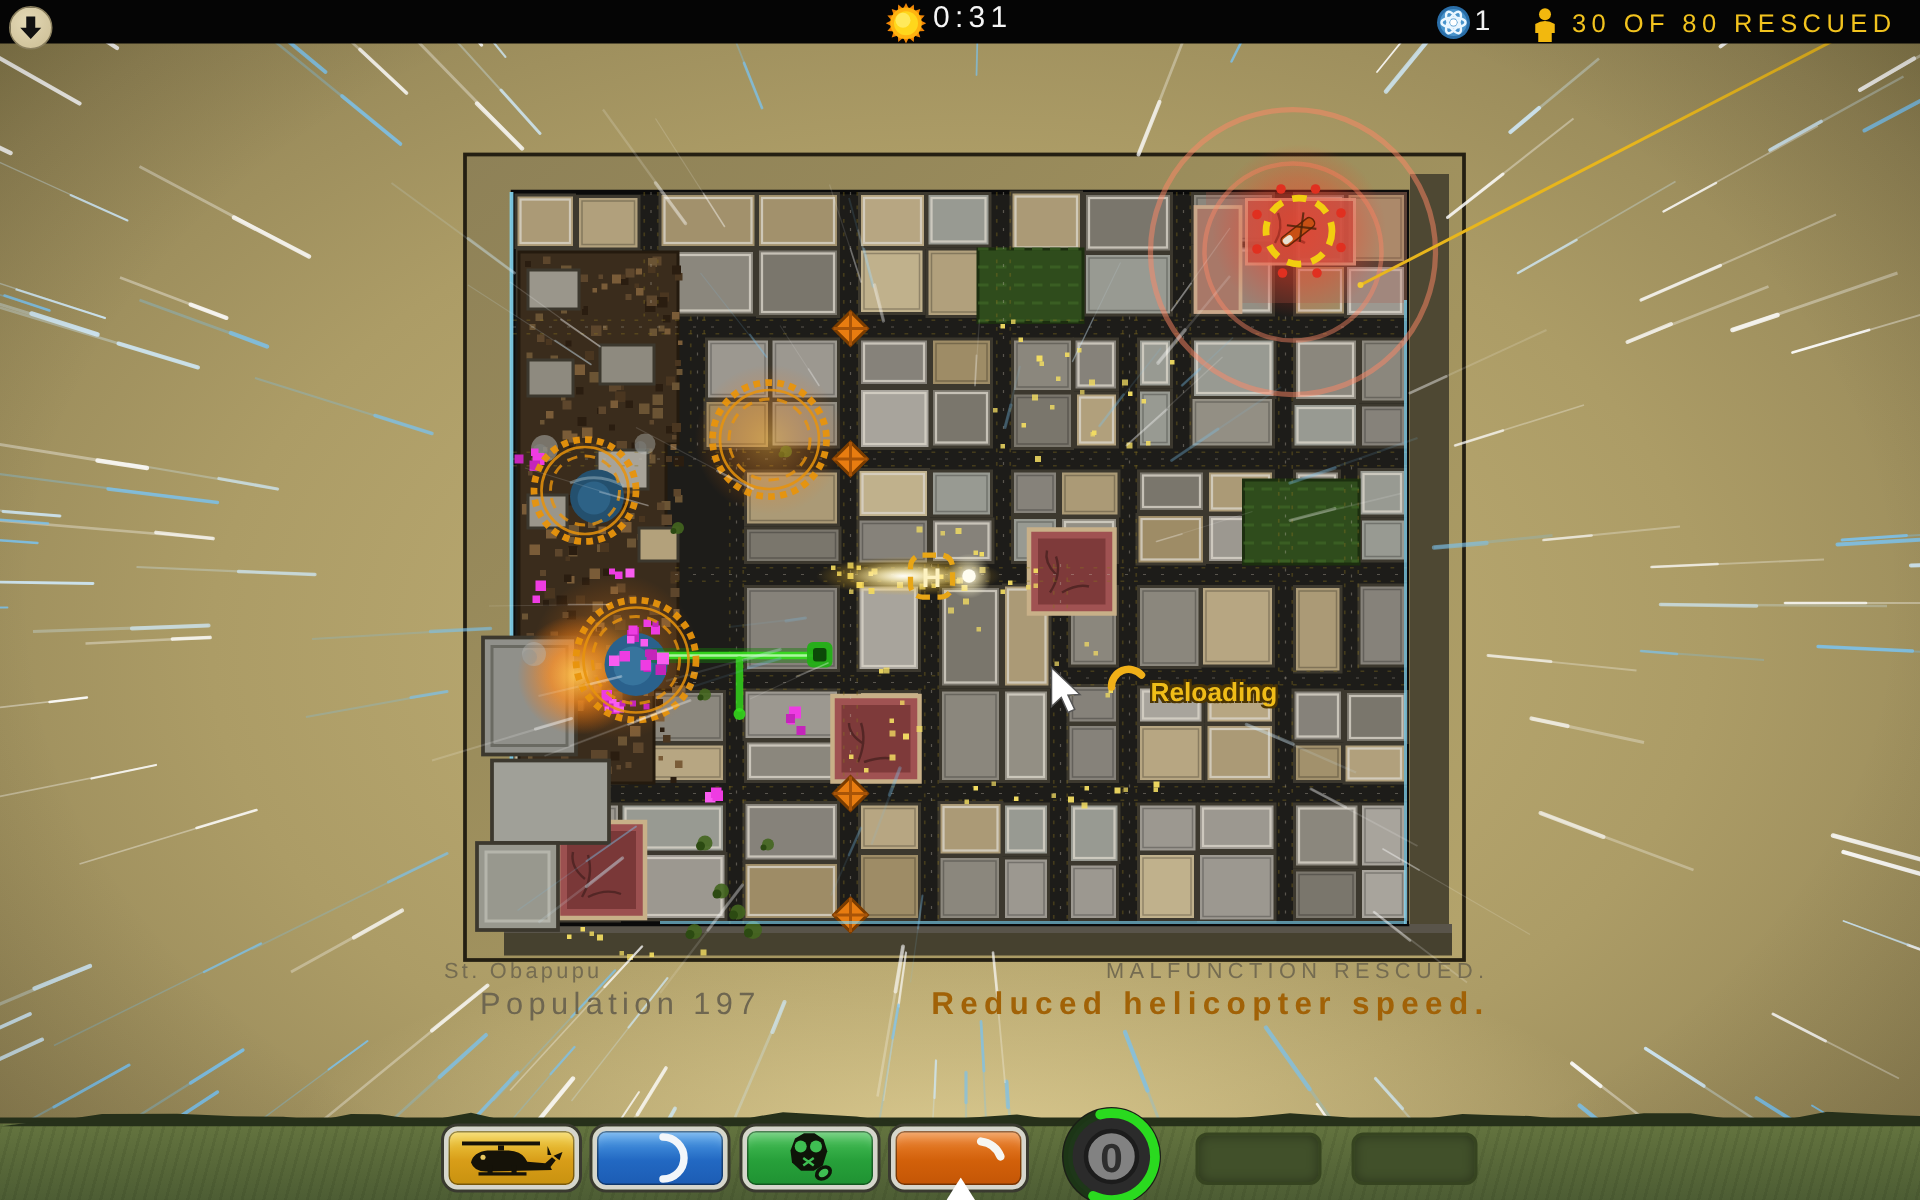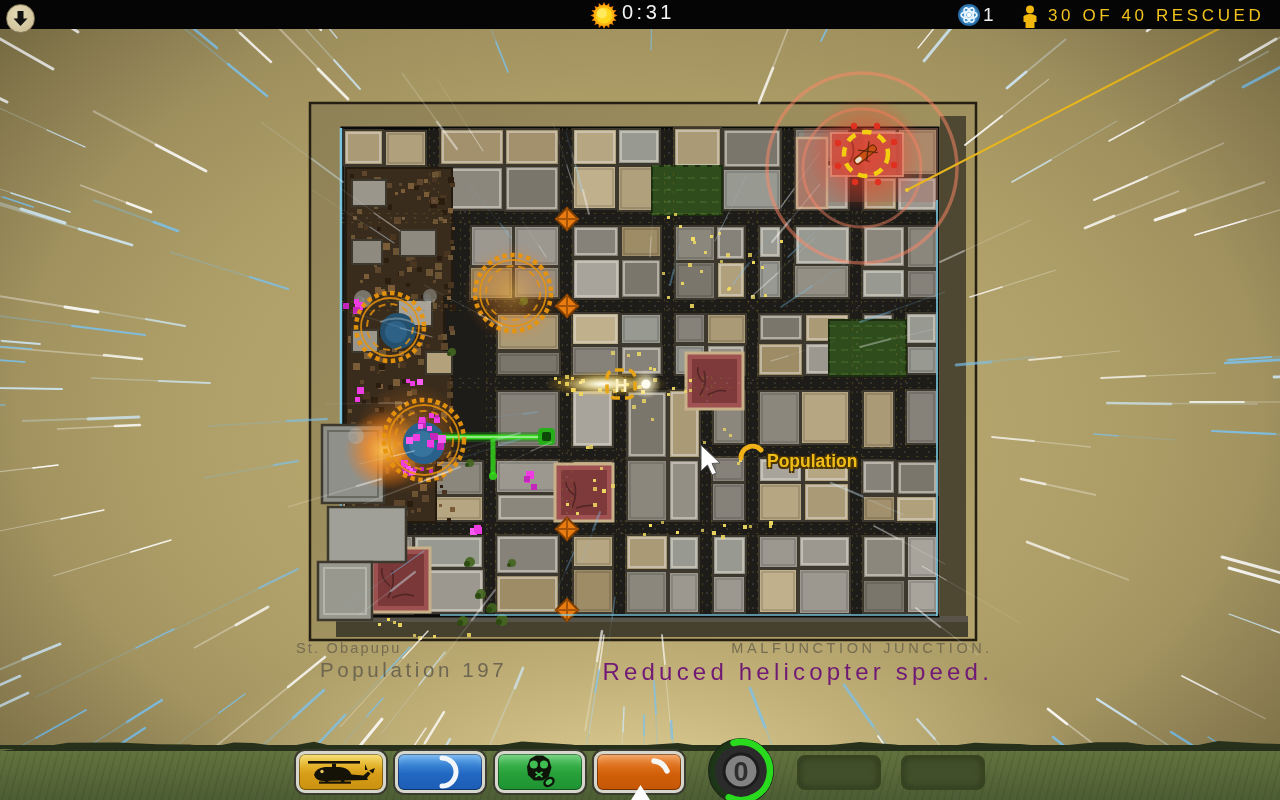--- a/index.html
+++ b/index.html
@@ -1383,26 +1383,26 @@
   <ellipse cx="12" cy="12" rx="8" ry="3.4" transform="rotate(60 12 12)"></ellipse>
   <ellipse cx="12" cy="12" rx="8" ry="3.4" transform="rotate(120 12 12)"></ellipse>
  </g>
     <circle cx="12" cy="12" r="2.2" fill="#fff"></circle>
 </svg>
 <div class="num1">1</div>
 <svg style="position:absolute;left:1020px;top:5px;z-index:11" width="20" height="24" viewBox="0 0 20 24">
  <circle cx="10" cy="4.5" r="4" fill="#f2b80e"></circle>
  <path d="M3.5 11 Q10 7 16.5 11 L16.5 17 L14.5 17 L14.5 23 L5.5 23 L5.5 17 L3.5 17 Z" fill="#f2b80e"></path>
 </svg>
-<div class="rescued">30 OF 40 RESCUED</div>
+<div class="rescued">30 OF 80 RESCUED</div>
 
 <div class="mapname" style="left:296px;top:640px;font-size:14.5px;letter-spacing:2.2px;">St. Obapupu</div>
 <div class="mapname" style="left:296px;top:658px;font-size:20.5px;letter-spacing:3.6px;color:#6e6650;margin-left:24px;">Population 197</div>
-<div class="mapname" style="right:287px;top:640px;font-size:14.5px;letter-spacing:3.6px;left:auto;position:absolute;">MALFUNCTION JUNCTION.</div>
-<div class="mapname" style="right:287px;top:658px;font-size:24px;letter-spacing:4.2px;color:#701a75;left:auto;position:absolute;">Reduced helicopter speed.</div>
+<div class="mapname" style="right:287px;top:640px;font-size:14.5px;letter-spacing:3.6px;left:auto;position:absolute;">MALFUNCTION RESCUED.</div>
+<div class="mapname" style="right:287px;top:658px;font-size:21px;letter-spacing:4.2px;color:#a16207;left:auto;position:absolute;font-weight:bold;">Reduced helicopter speed.</div>
 
 <div id="botbar"></div>
 <svg style="position:absolute;left:0;top:741px;z-index:10" width="1280" height="10" viewBox="0 0 1280 10">
     <path d="M0,10 L25,6.7 L47,4.9 L68,1.7 L118,1.5 L157,3.2 L189,3.5 L213,5.8 L234,1.6 L253,1.9 L284,6.3 L314,0.8 L340,6.9 L360,4.3 L390,4.6 L419,4.8 L453,4.5 L500,4.1 L522,0.5 L571,3.4 L595,6.6 L631,5.1 L678,2.0 L707,6.1 L729,5.4 L750,4.8 L791,6.6 L836,3.5 L860,1.1 L895,3.6 L915,6.3 L950,4.9 L975,1.7 L993,2.4 L1020,3.0 L1050,5.8 L1096,1.2 L1127,1.2 L1166,6.8 L1191,5.4 L1218,0.1 L1261,2.4 L1280,3.0 L1280,10 L0,10 Z" fill="#26301a"></path>
   </svg>
 <div class="btn y"><svg width="84" height="36" viewBox="0 0 84 36">
  <g fill="#151208">
  <rect x="9" y="7" width="52" height="2.6"></rect>
  <rect x="33" y="9.6" width="4" height="3.4"></rect>
  <path d="M15 21 q1.5 -7 11 -8 l14 0 q8 0.5 11 5 l1.5 2.5 l12 1 l4.5 -4 l2.5 2 l-3.5 4.5 l1 2 l-44 1 q-8 0 -10 -6z"></path>
@@ -1444,13 +1444,13 @@
  <text x="34" y="44" text-anchor="middle" font-size="27" font-weight="bold" fill="#2e2e2e" font-family="Liberation Sans">0</text>
 </svg>
 <div class="slot" style="left:797px;"></div>
 <div class="slot" style="left:901px;"></div>
 <svg class="cursor" style="left:698px;top:444px" width="24" height="32" viewBox="0 0 24 32">
  <path d="M3 1 L3 27 L9.5 21 L14 31 L18.5 29 L14 19.5 L22 19 Z" fill="#ffffff" stroke="#555" stroke-width="1"></path>
 </svg>
 <svg class="cursor" style="left:738px;top:438px;z-index:6" width="26" height="24" viewBox="0 0 26 24">
  <path d="M3 20 A 11.5 11.5 0 0 1 23 12" fill="none" stroke="#f0b018" stroke-width="5" stroke-linecap="round"></path>
 </svg>
-<div class="reload">Population</div>
+<div class="reload">Reloading</div>
 
 </body></html>

